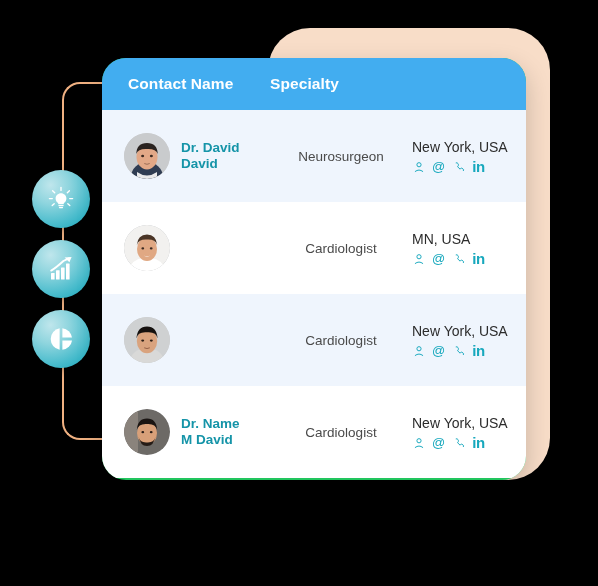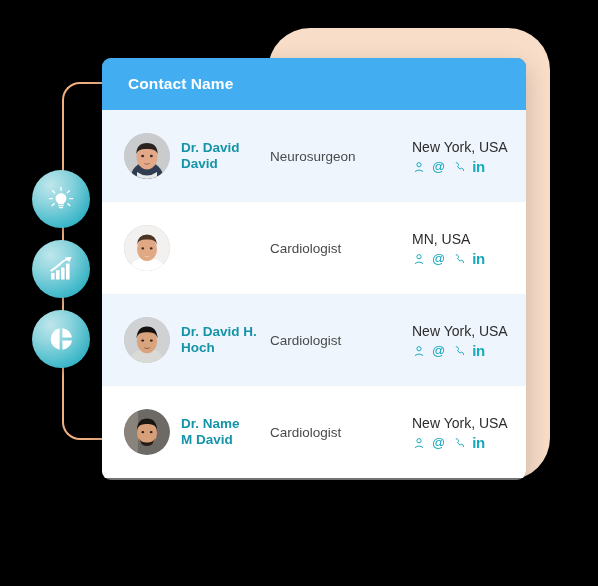--- a/index.html
+++ b/index.html
@@ -64,22 +64,22 @@
   .badge-2 { left: 32px; top: 240px; }
   .badge-3 { left: 32px; top: 310px; }
 
   
   .card {
     position: absolute;
     left: 102px;
     top: 58px;
     width: 424px;
     height: 422px;
-    background: #737373;
-    border-radius: 9px;
+    background: #22c55e;
+    border-radius: 24px;
     box-shadow: 0 10px 26px rgba(0,0,0,0.20);
     overflow: hidden;
   }
 
   
   .card-header {
     display: flex;
     align-items: center;
     height: 52px;
     background: #42adf0;
@@ -107,20 +107,21 @@
     padding-left: 22px;
     box-sizing: border-box;
     display: flex;
     align-items: center;
   }
   .cell-spec {
     width: 142px;
     box-sizing: border-box;
     font-size: 13.5px;
     color: #4a4a4a;
+    text-align: center;
   }
   .cell-details {
     width: 114px;
     box-sizing: border-box;
   }
 
   .avatar {
     width: 46px;
     height: 46px;
     border-radius: 50%;
@@ -226,20 +227,21 @@
         <path d="M16.4 4.2 A11 11 0 0 1 26.0 13.6 L16.4 13.6 Z" fill="#ffffff"></path>
         <path d="M16.4 16.4 L26.0 16.4 A11 11 0 0 1 16.4 25.8 Z" fill="#ffffff"></path>
       </svg>
     </span>
   </div>
 
   <div class="card">
 
     <div class="card-header">
       <div class="col-name">Contact Name</div>
+      <div class="col-spec">Specialty</div>
     </div>
 
     <div class="row alt">
       <div class="cell-name">
         <div class="avatar">
           <svg viewBox="0 0 46 46">
             <defs>
               <clipPath id="cp1">
                   <circle cx="23" cy="23" r="23"></circle>
                 </clipPath>
@@ -337,24 +339,20 @@
               <rect width="46" height="46" fill="#cfd1d2"></rect>
               <ellipse cx="23" cy="45" rx="17" ry="14" fill="#d9d9d8"></ellipse>
               <ellipse cx="23" cy="24" rx="10.2" ry="12.2" fill="#d9a37e"></ellipse>
               <path d="M12.5 21.5 q0.6 -12 10.5 -12 q9.9 0 10.5 12 q-1.2 -7.0 -10.5 -6.2 q-9.3 -0.8 -10.5 6.2 Z" fill="#15110f"></path>
               <ellipse cx="18.7" cy="23.6" rx="1.5" ry="1.15" fill="#2e2018"></ellipse>
               <ellipse cx="27.3" cy="23.6" rx="1.5" ry="1.15" fill="#2e2018"></ellipse>
               <path d="M20.2 30.8 q2.8 1.5 5.6 0" stroke="#956248" stroke-width="1" fill="none"></path>
             </g>
           </svg>
         </div>
-        <div class="doc-name">
-          <div>Dr. David H.</div>
-          <div>Hoch</div>
-        </div>
       </div>
       <div class="cell-spec">Cardiologist</div>
       <div class="cell-details">
         <div class="location">New York, USA</div>
         <div class="detail-icons">
           <span class="ic">
             <svg width="12" height="12" viewBox="0 0 16 16" fill="none" stroke="#17a8bd" stroke-width="1.3">
               <circle cx="8" cy="5" r="2.8"></circle>
                 <path d="M2.6 14.2 q5.4 -4.2 10.8 0"></path>
             </svg>

